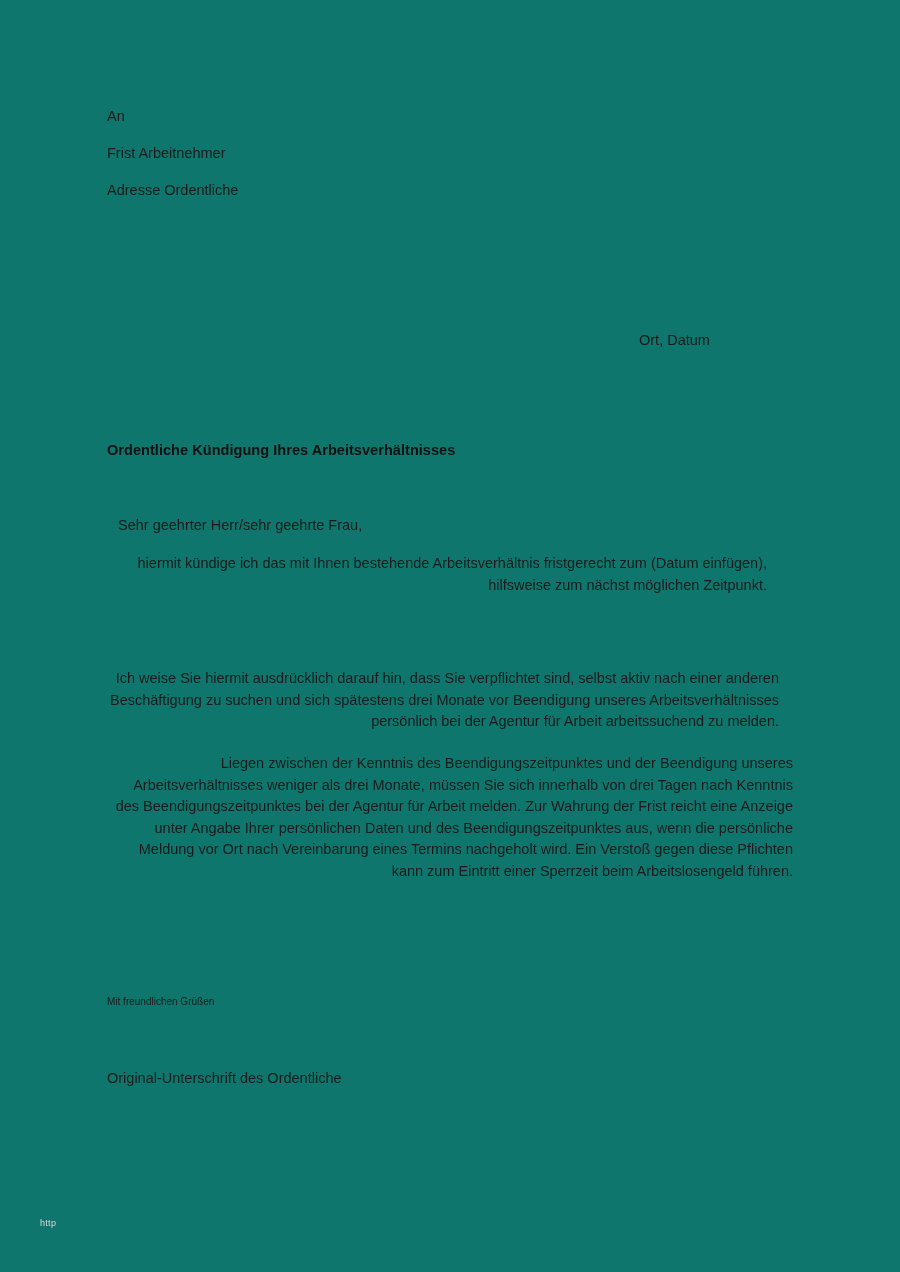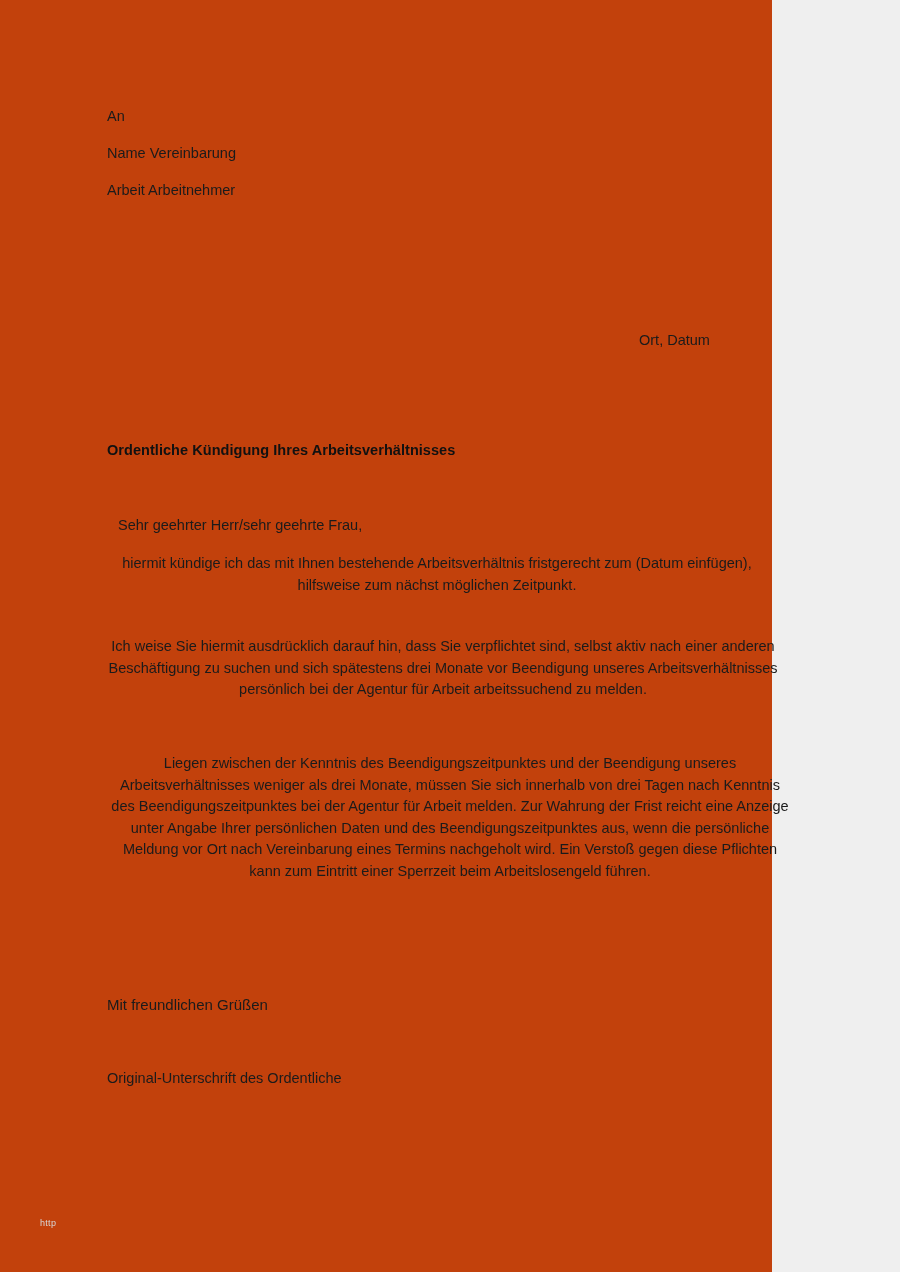--- a/index.html
+++ b/index.html
@@ -9,23 +9,23 @@
   body {
     width: 900px;
     height: 1272px;
     background: #efefef;
     font-family: "Liberation Sans", sans-serif;
     color: #1a1a1a;
     overflow: hidden;
   }
   .page {
     position: relative;
-    width: 772px;
+    width: 900px;
     height: 1272px;
-    background: #c2410c;
+    background: #0f766e;
     box-sizing: border-box;
   }
   .content {
     position: absolute;
     left: 107px;
     top: 0;
     width: 690px;
   }
   .line {
     font-size: 14.5px;
@@ -64,31 +64,31 @@
     color: #1b1b1b;
   }
 
   .para {
     position: absolute;
     left: 0;
     font-size: 14.5px;
     line-height: 21.5px;
     color: #1b1b1b;
     width: 682px;
-    text-align: center;
+    text-align: right;
   }
   .para-1 { top: 553px; width: 660px; }
-  .para-2 { top: 636px; width: 672px; }
+  .para-2 { top: 668px; width: 672px; }
   .para-3 { top: 753px; width: 686px; }
 
   .closing {
     position: absolute;
     left: 0;
     top: 996px;
-    font-size: 15px;
+    font-size: 10px;
     color: #1b1b1b;
   }
   .signature-line {
     position: absolute;
     left: 0;
     top: 1070px;
     font-size: 14.5px;
     color: #1b1b1b;
   }
   .watermark {
@@ -102,23 +102,23 @@
   }
 </style>
 </head>
 <body>
 
 <div class="page">
   <div class="content">
 
     <div class="line addr-an">An</div>
 
-    <div class="line addr-name">Name Vereinbarung</div>
+    <div class="line addr-name">Frist Arbeitnehmer</div>
 
-    <div class="line addr-adresse">Arbeit Arbeitnehmer</div>
+    <div class="line addr-adresse">Adresse Ordentliche</div>
 
     <div class="place-date">Ort, Datum</div>
 
     <div class="subject">Ordentliche Kündigung Ihres Arbeitsverhältnisses</div>
 
     <div class="salutation">Sehr geehrter Herr/sehr geehrte Frau,</div>
 
     <div class="para para-1">hiermit kündige ich das mit Ihnen bestehende Arbeitsverhältnis fristgerecht zum (Datum einfügen), hilfsweise zum nächst möglichen Zeitpunkt.</div>
 
     <div class="para para-2">Ich weise Sie hiermit ausdrücklich darauf hin, dass Sie verpflichtet sind, selbst aktiv nach einer anderen Beschäftigung zu suchen und sich spätestens drei Monate vor Beendigung unseres Arbeitsverhältnisses persönlich bei der Agentur für Arbeit arbeitssuchend zu melden.</div>

